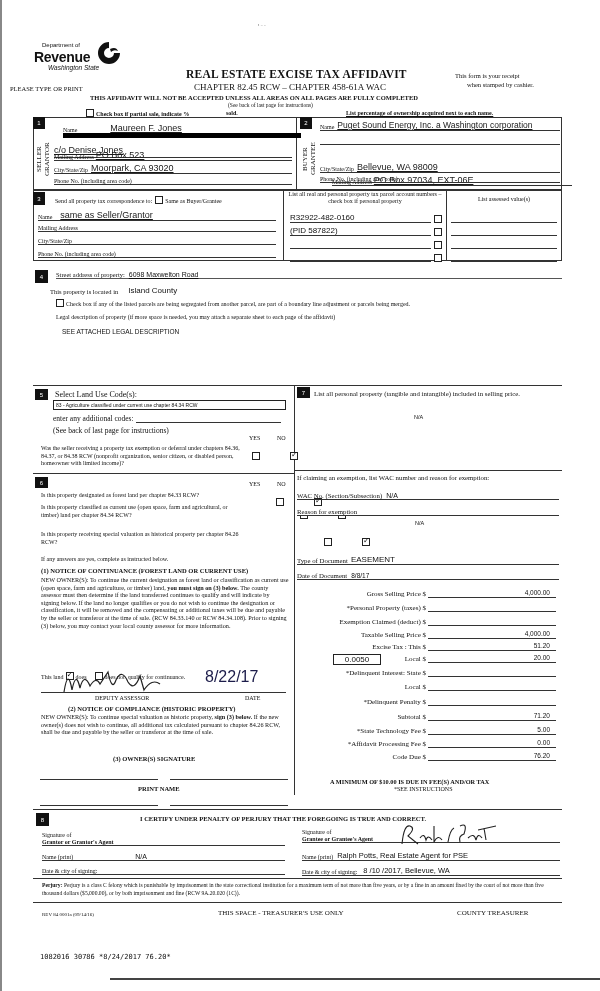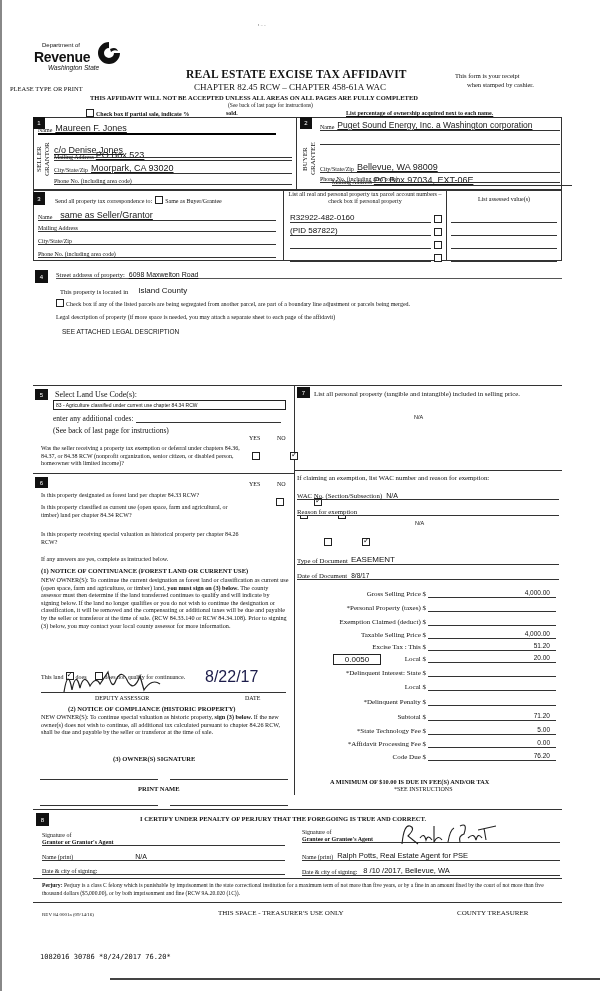--- a/index.html
+++ b/index.html
@@ -56,21 +56,21 @@
 <div class="abs" style="left:346px;top:110px;font-size:6px;font-weight:bold;text-decoration:underline;">List percentage of ownership acquired next to each name.</div>
 
 
 <div class="abs box" style="left:33px;top:117px;width:529px;height:73px;"></div>
 <div class="abs" style="left:296px;top:117px;width:1px;height:73px;background:#333;"></div>
 
 <div class="abs num" style="left:33px;top:117px;width:12px;height:12px;">1</div>
 <div class="abs vert" style="left:35px;top:134px;height:50px;width:10px;"><span>SELLER</span></div>
 <div class="abs vert" style="left:43px;top:134px;height:50px;width:10px;"><span>GRANTOR</span></div>
 
-<div class="abs row" style="left:38px;top:123px;width:238px;border-bottom:2px solid #000000;">
+<div class="abs row" style="left:63px;top:123px;width:238px;border-bottom:5px solid #000000;gap:30px;">
   <span class="t6">Name</span>
   <span class="field-val" style="margin-left:3px;">Maureen F. Jones</span>
 </div>
 <div class="abs" style="left:54px;top:139px;width:238px;border-bottom:1px solid #333;">
   <span class="field-val">c/o Denise Jones</span>
 </div>
 <div class="abs row" style="left:54px;top:150px;width:238px;border-bottom:1px solid #333;">
   <span class="t6">Mailing Address</span>
   <span class="field-val" style="margin-left:2px;">PO Box 523</span>
 </div>
@@ -154,21 +154,21 @@
   <div class="line" style="height:13px;"></div>
   <div class="line" style="height:13px;"></div>
 </div>
 
 
 <div class="abs num" style="left:35px;top:270px;width:13px;height:13px;">4</div>
 <div class="abs row" style="left:56px;top:271px;width:506px;border-bottom:1px solid #555;">
   <span class="t65">Street address of property:</span>
   <span class="sans" style="font-size:7px;margin-left:4px;text-decoration:underline;">6098 Maxwelton Road</span>
 </div>
-<div class="abs row" style="left:60px;top:286px;justify-content:center;">
+<div class="abs row" style="left:50px;top:286px;justify-content:center;">
   <span class="t65">This property is located in</span>
   <span class="sans" style="font-size:8px;margin-left:10px;">Island County</span>
 </div>
 <div class="abs row" style="left:56px;top:299px;font-size:6px;">
   <span class="cb"></span>
   <span style="margin-left:2px;">Check box if any of the listed parcels are being segregated from another parcel, are part of a boundary line adjustment or parcels being merged.</span>
 </div>
 <div class="abs" style="left:56px;top:314px;font-size:6px;">Legal description of property (if more space is needed, you may attach a separate sheet to each page of the affidavit)</div>
 <div class="abs sans" style="left:62px;top:328px;font-size:6.5px;">SEE ATTACHED LEGAL DESCRIPTION</div>
 

